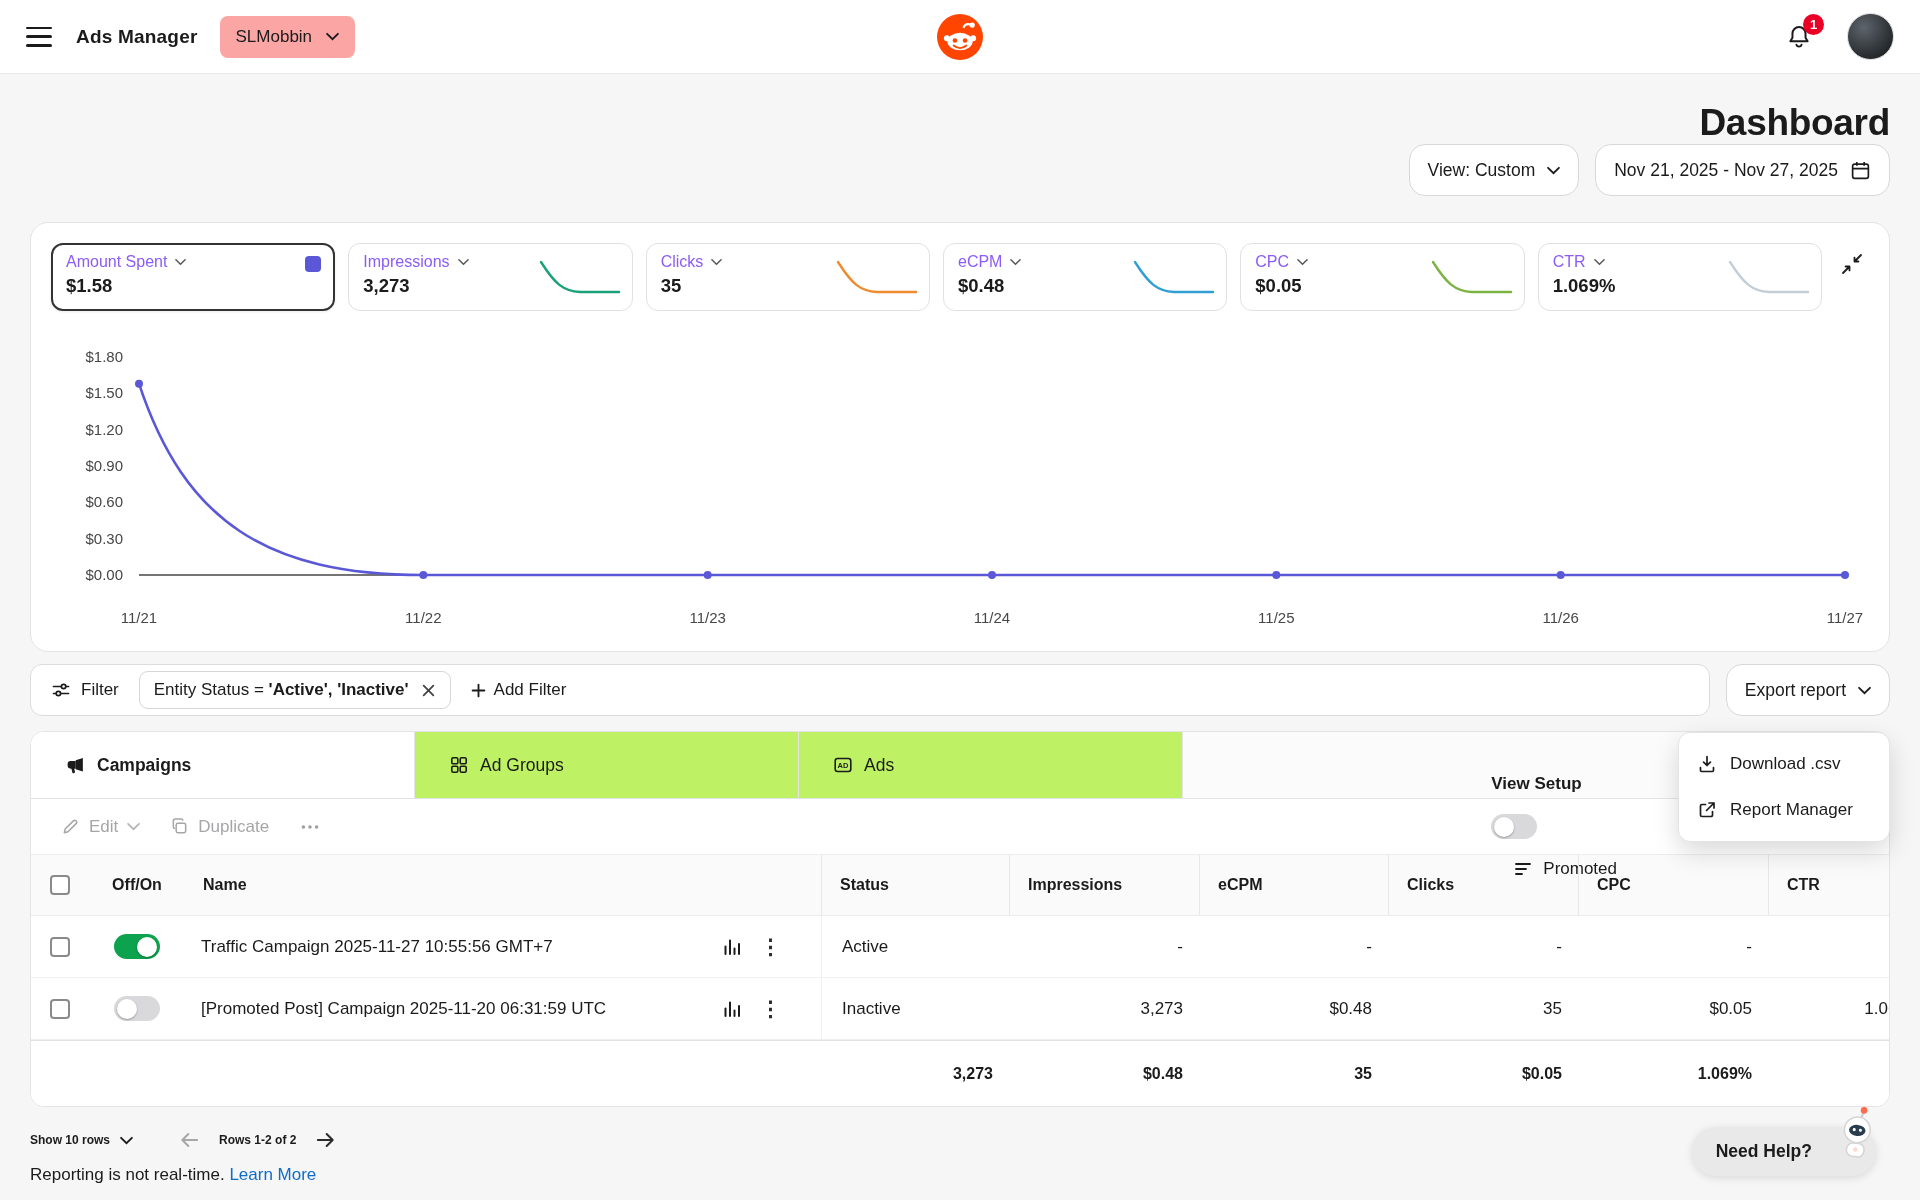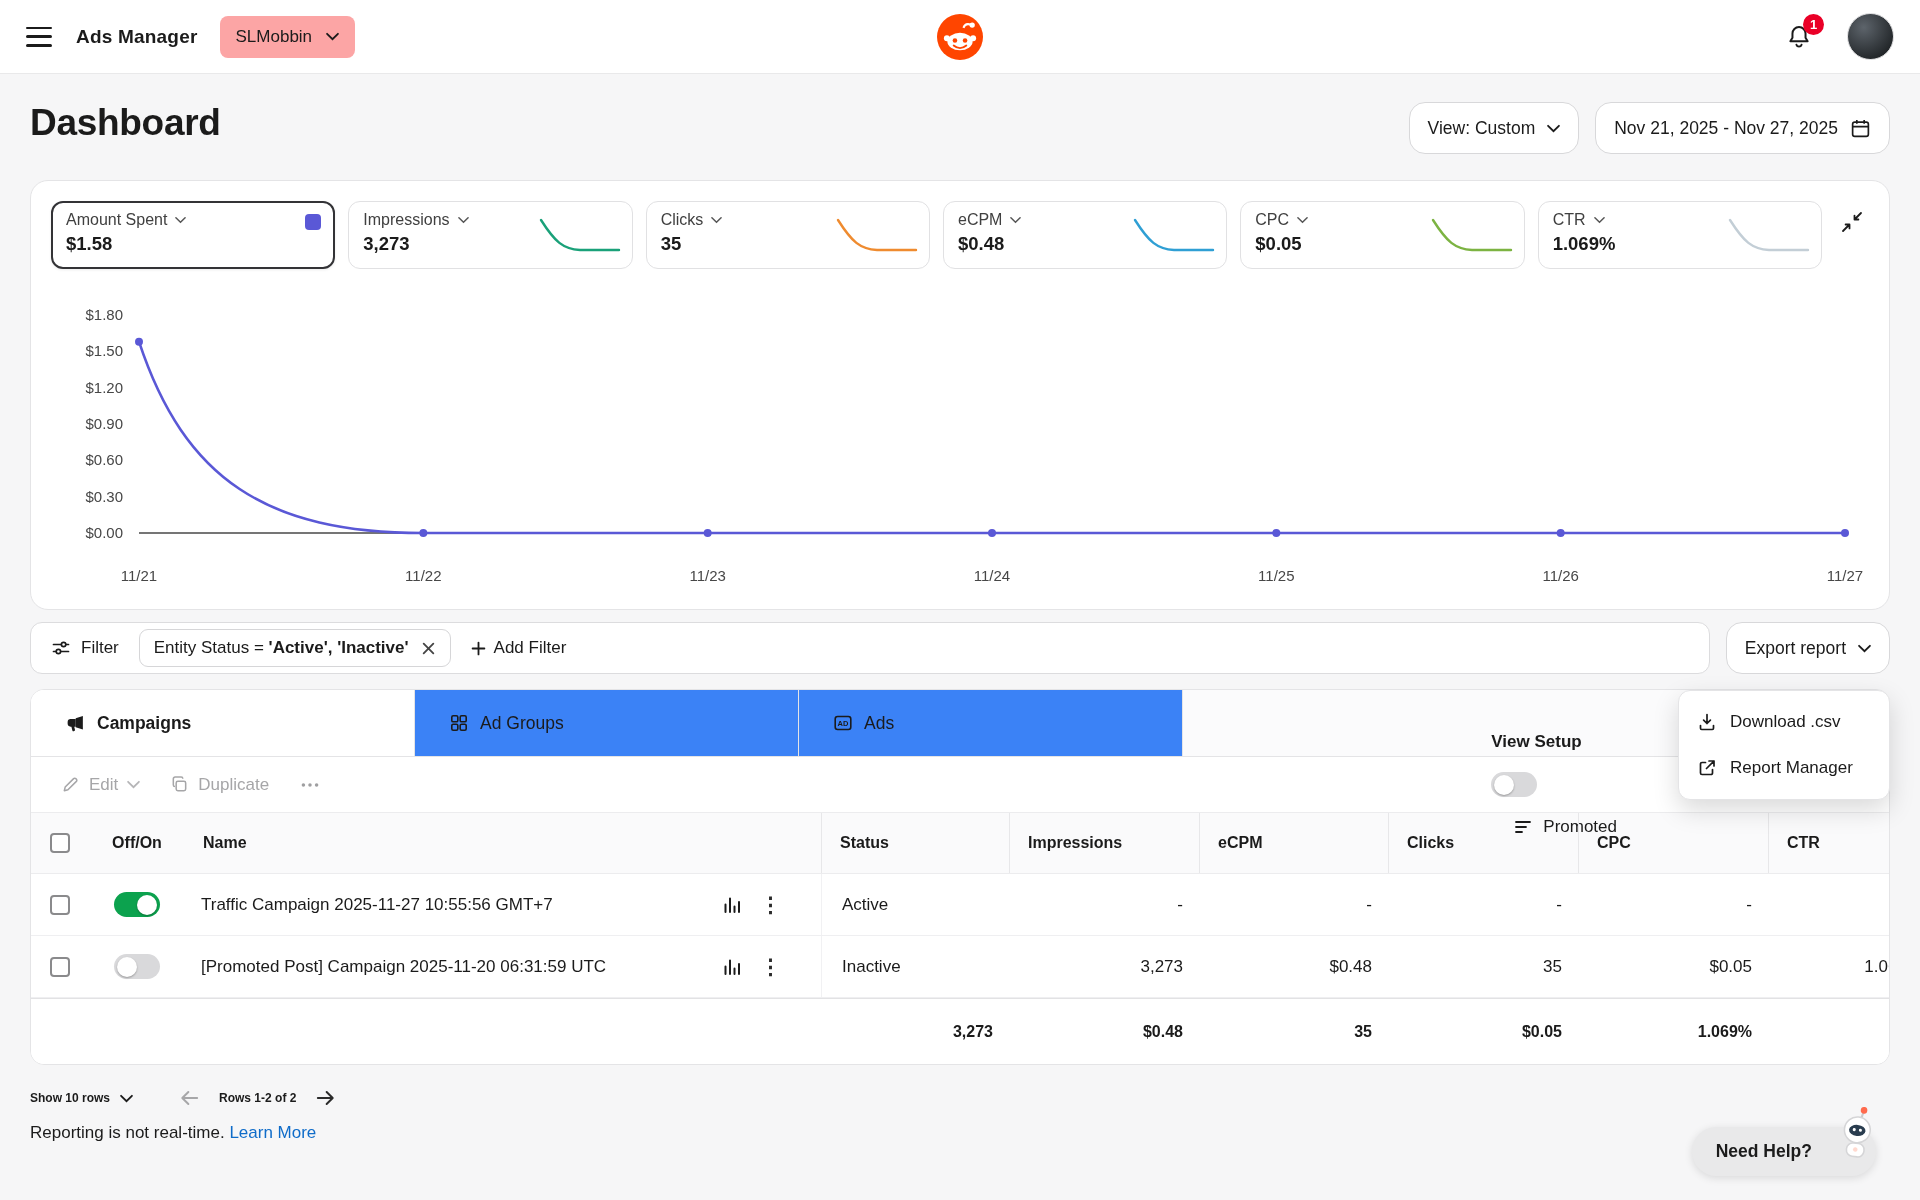--- a/index.html
+++ b/index.html
@@ -23,35 +23,35 @@
   .top-right { margin-left:auto; display:flex; align-items:center; gap:34px; }
   .bell-wrap { position:relative; cursor:pointer; }
   .badge { position:absolute; top:-9px; right:-11px; min-width:21px; height:21px; padding:0 5px;
     background:var(--badge,#ea0027); color:#fff; font-size:13px; font-weight:700;
     border-radius:11px; display:flex; align-items:center; justify-content:center; }
   .avatar { width:47px; height:47px; border-radius:50%;
     background:radial-gradient(circle at 35% 30%, #5d646b, #23272a 75%); border:1px solid #d9d9db; cursor:pointer; }
 
   
   .main { padding:0 30px; }
-  .title-row { display:flex; align-items:flex-start; margin-top:28px; }
+  .title-row { display:flex; align-items:flex-end; margin-top:28px;flex-direction:column; }
   .page-title { font-size:37px; font-weight:700; letter-spacing:-.3px; }
   .title-buttons { margin-left:auto; display:flex; gap:16px; }
   .btn { background:#fff; border:1px solid #d8d8da; border-radius:16px; height:52px;
     display:flex; align-items:center; gap:12px; padding:0 18px; font-size:17.5px; cursor:pointer; }
   .chev { width:13px; height:9px; flex:0 0 auto; }
 
   
   .chart-card { margin-top:26px; background:#fff; border:1px solid #e4e4e6; border-radius:18px;
     padding:20px 20px 14px 20px; }
   .metrics-row { display:flex; gap:13px; align-items:flex-start; }
   .metric-card { width:286px; height:68px; border:1px solid #e1e1e3; border-radius:12px;
     padding:9px 14px; position:relative; cursor:pointer; background:#fff; }
   .metric-card.selected { border:2px solid #333336; box-shadow:0 1px 3px rgba(0,0,0,.08); padding:8px 13px; }
-  .m-label { display:flex; align-items:center; gap:8px; font-size:16px; color:#404040; }
+  .m-label { display:flex; align-items:center; gap:8px; font-size:16px; color:#8b5cf6; }
   .m-label .chev { width:11px; height:8px; color:#555; }
   .m-value { font-size:18.5px; font-weight:700; margin-top:4px; }
   .legend-swatch { position:absolute; top:11px; right:12px; width:16px; height:16px; border-radius:4px; background:#5a58d6; }
   .spark { position:absolute; right:10px; top:50%; transform:translateY(-50%); }
   .collapse-btn { margin-left:auto; margin-top:4px; padding:6px; cursor:pointer; flex:0 0 auto; }
   .chart { height:310px; margin-top:16px; position:relative; }
   .tick { font-size:15px; fill:#474747; font-family:"Liberation Sans",sans-serif; }
 
   
   .filter-row { margin-top:12px; display:flex; gap:16px; position:relative; z-index:50; }
@@ -66,21 +66,21 @@
   .export-wrap { position:relative; }
   .export-btn { height:52px; }
   .dropdown { position:absolute; top:calc(100% + 16px); right:0; width:212px; background:#fff;
     border:1px solid #e4e4e6; border-radius:12px; box-shadow:0 10px 26px rgba(0,0,0,.15); padding:8px 0; z-index:100; }
   .dd-item { display:flex; align-items:center; gap:13px; padding:13px 18px; font-size:17px; cursor:pointer; }
 
   
   .table-card { margin-top:15px; background:#fff; border:1px solid #e4e4e6; border-radius:14px; overflow:hidden; }
   .tabs { display:flex; border-bottom:1px solid #e4e4e6; background:#fbfbfc; }
   .tab { width:384px; height:66px; display:flex; align-items:center; gap:11px; padding-left:34px;
-    border-right:1px solid #e4e4e6; font-size:17.5px; cursor:pointer; background:#3b82f6; }
+    border-right:1px solid #e4e4e6; font-size:17.5px; cursor:pointer; background:#bef264; }
   .tab.selected { background:#fff; font-weight:700; }
   .tabs .filler { flex:1; }
   .toolbar { height:56px; display:flex; align-items:center; padding:0 24px 0 30px; border-bottom:1px solid #ececee; background:#fff; }
   .tool { display:flex; align-items:center; gap:9px; font-size:17px; color:#a6a6a8; }
   .tool + .tool { margin-left:30px; }
   .tool .chev { color:#b5b5b7; }
   .more-dots { margin-left:30px; color:#9f9fa1; font-size:20px; letter-spacing:2px; cursor:pointer; }
   .toolbar-right { margin-left:auto; margin-right:248px; display:flex; align-items:flex-start; gap:20px;flex-direction:column; }
   .vs-label { font-size:17px; font-weight:700; }
   .breakdown { display:flex; align-items:center; gap:10px; font-size:17px; margin-left:22px; cursor:pointer; }

